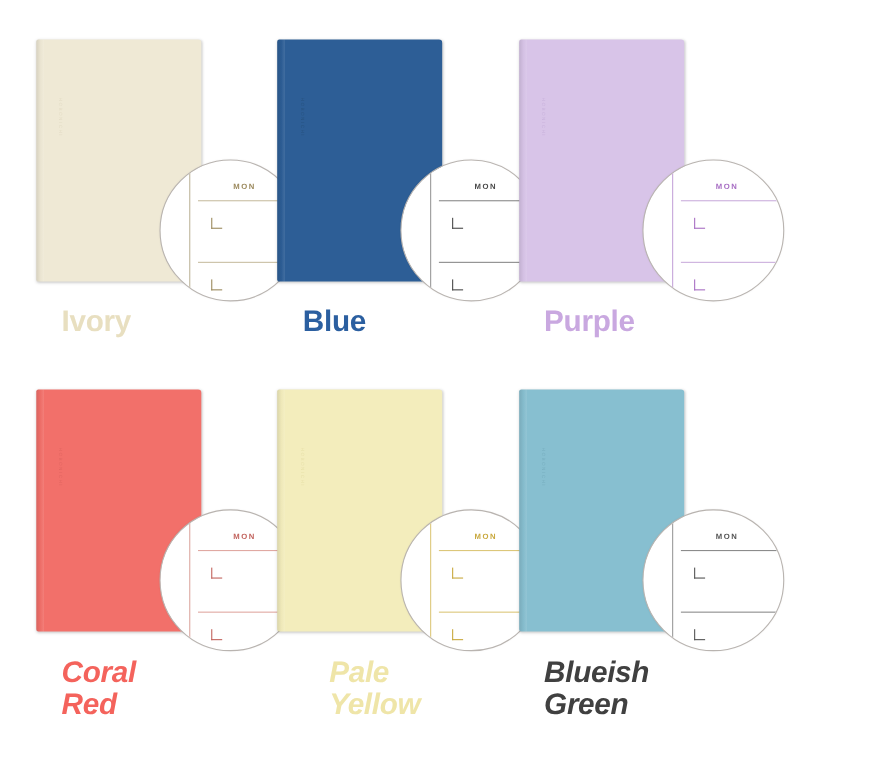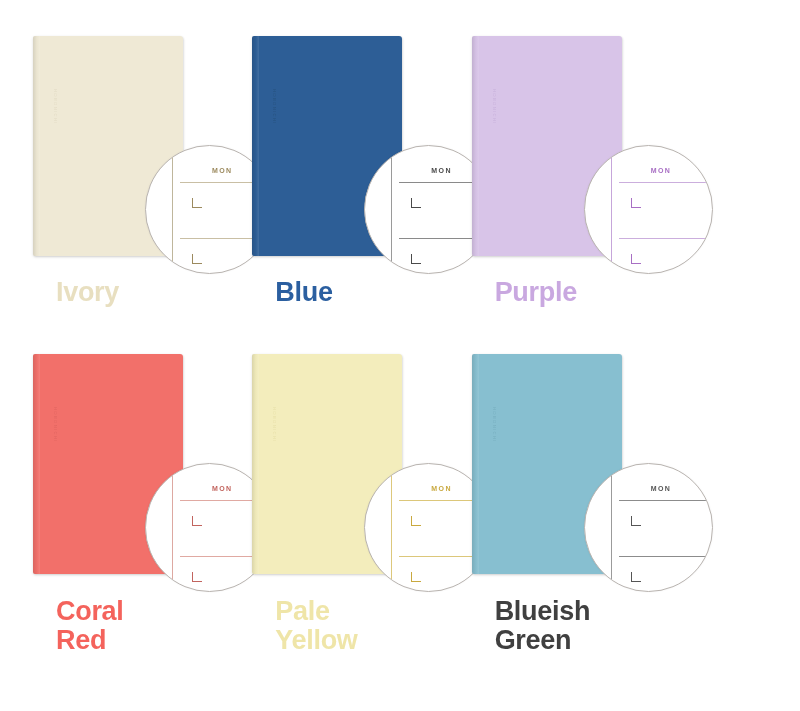--- a/index.html
+++ b/index.html
@@ -129,20 +129,21 @@
     left: 56px;
     top: 278px;
     font-size: 27px;
     font-weight: 700;
     line-height: 29px;
     letter-spacing: -0.3px;
     white-space: pre-line;
   }
   .row-2 .color-label {
     top: 252px;
+    font-style: italic;
   }
   .row-2 .notebook { top: 9px; }
   .row-2 .magnifier { top: 118px; }
 </style>
 </head>
 <body>
 
 <div id="product-grid">
 
   <div class="swatch-cell row-1">
@@ -231,21 +232,21 @@
     <div class="magnifier">
       <div class="mag-inner">
         <div class="mag-margin" style="background: rgb(221, 200, 124);"></div>
         <div class="mag-label" style="color: rgb(201, 169, 63);">MON</div>
         <div class="mag-rule r1" style="background: rgb(220, 199, 122);"></div>
         <div class="mag-bracket b1" style="border-color: rgb(201, 169, 63);"></div>
         <div class="mag-rule r2" style="background: rgb(220, 199, 122);"></div>
         <div class="mag-bracket b2" style="border-color: rgb(201, 169, 63);"></div>
       </div>
     </div>
-    <div class="color-label" style="color: rgb(239, 229, 168);">Pale
+    <div class="color-label" style="color: rgb(239, 229, 168); margin-left: 24px;">Pale
 Yellow</div>
   </div>
 
   <div class="swatch-cell row-2">
     <div class="notebook" style="background: rgb(135, 191, 208);">
       <div class="spine"></div>
       <div class="cover-text" style="color: rgb(119, 174, 191);">HOBONICHI
 TECHO</div>
     </div>
     <div class="magnifier">

